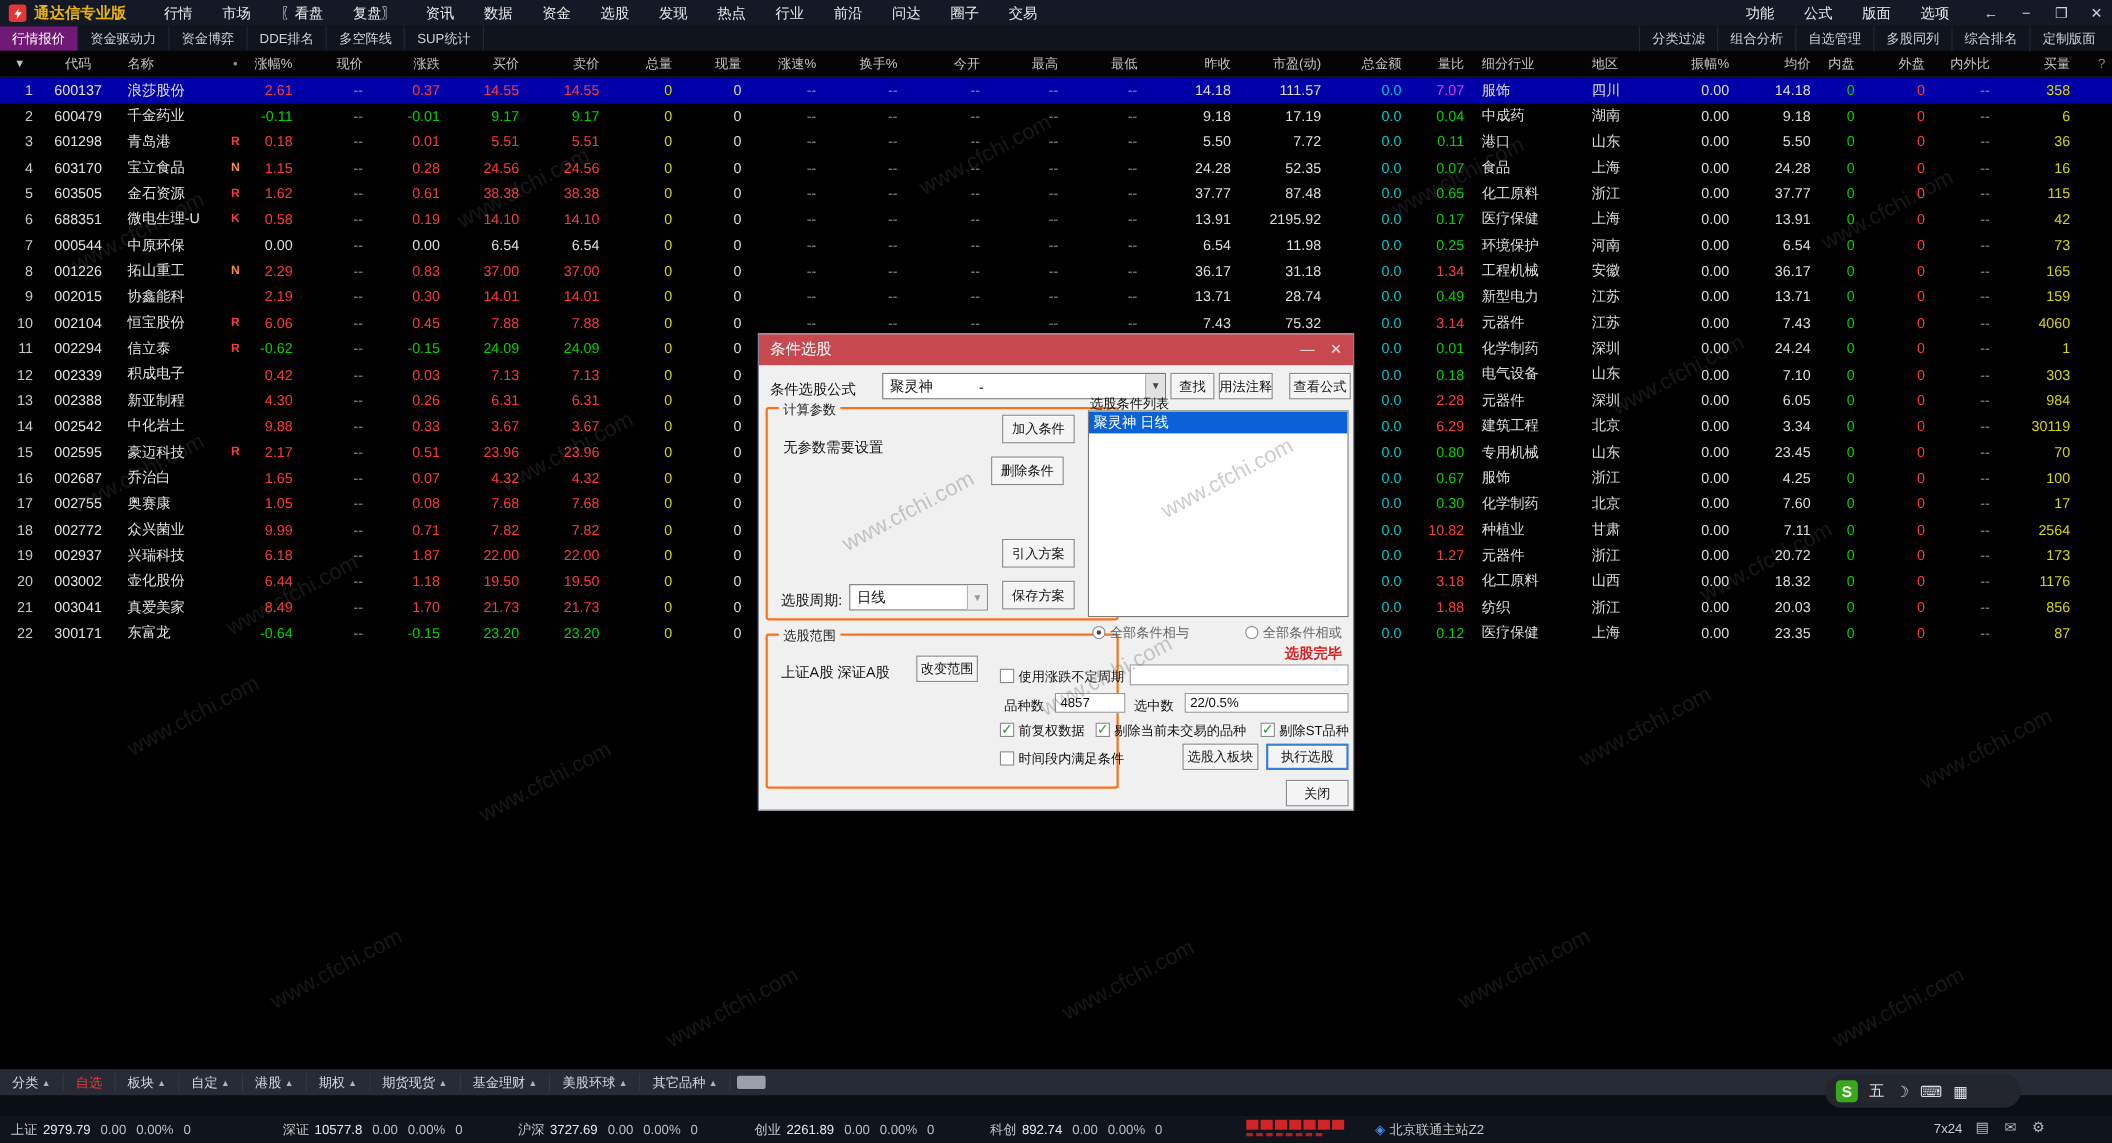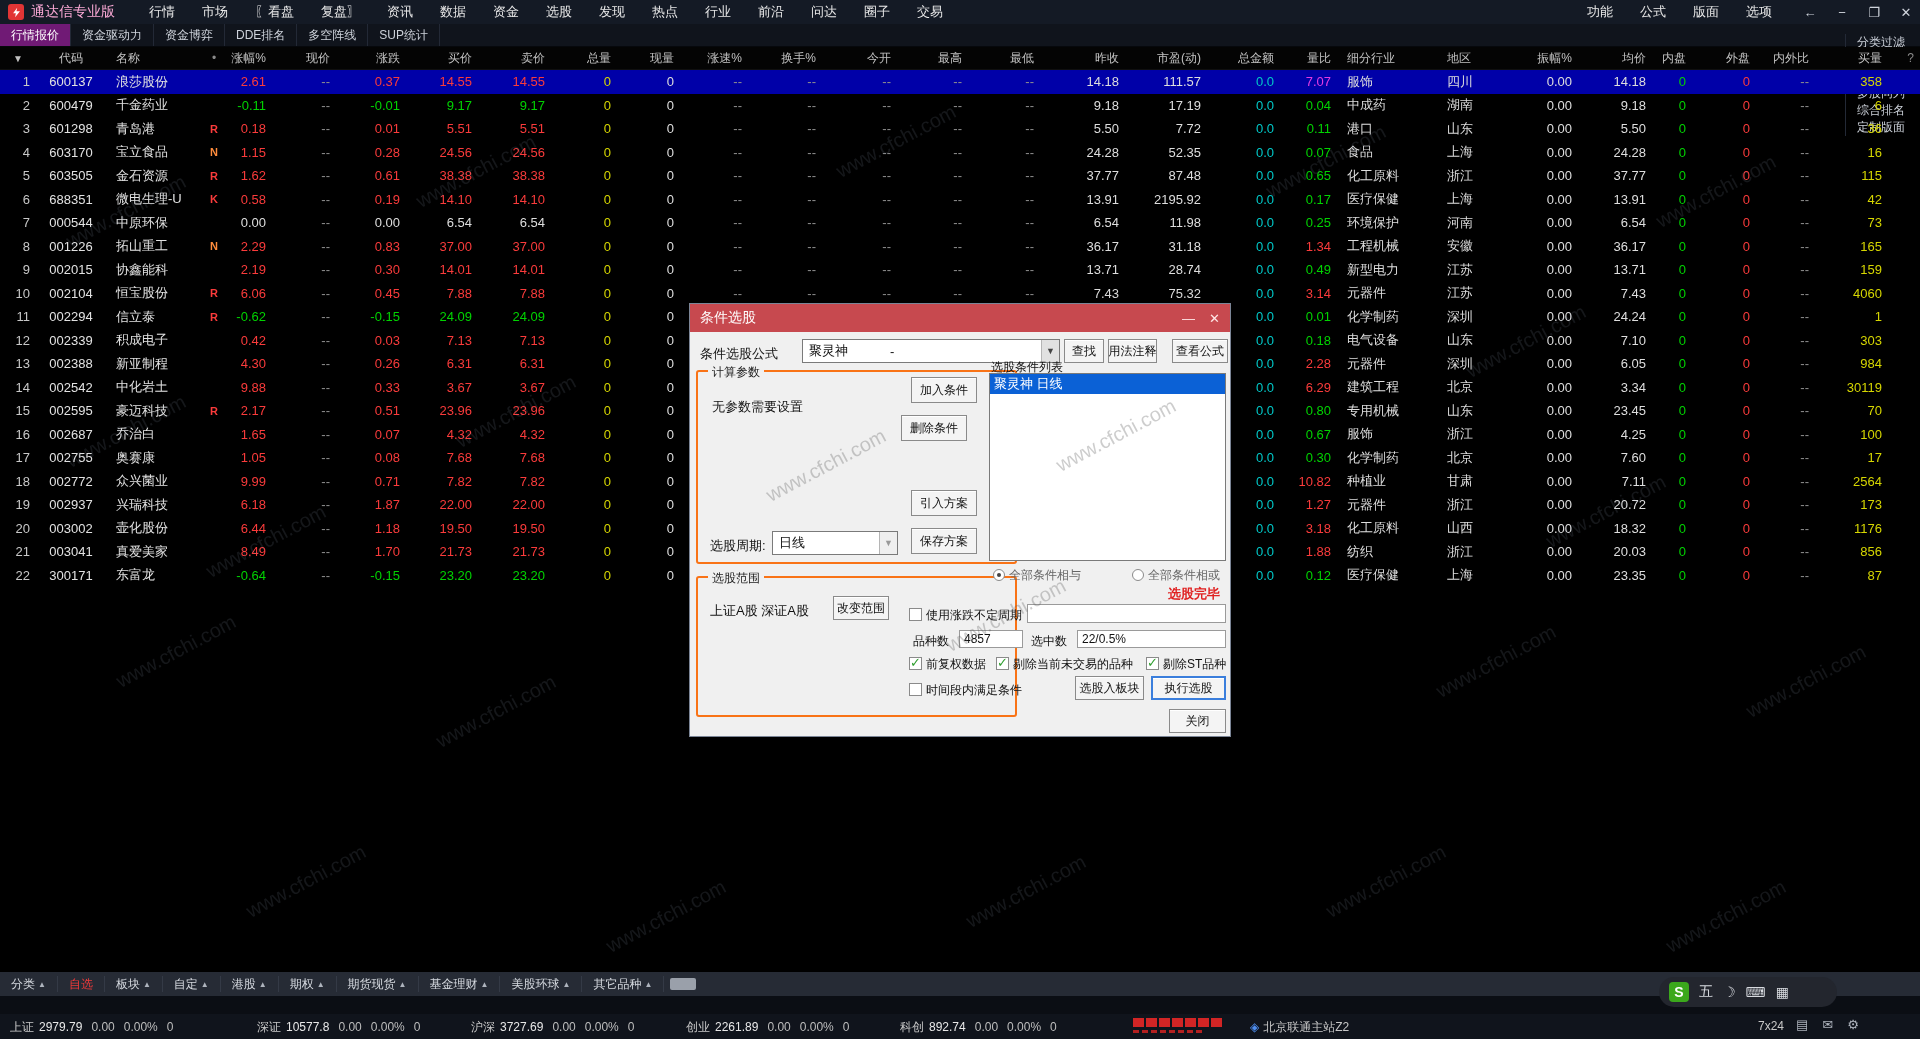--- a/index.html
+++ b/index.html
@@ -6,33 +6,33 @@
   html,body { width:1920px; height:1039px; background:#000; overflow:hidden;
     font-family:"Liberation Sans","DejaVu Sans",sans-serif; }
   .app { position:relative; width:1920px; height:1039px; background:#000; }
 
   
   .titlebar { position:absolute; left:0; top:0; width:1920px; height:24px; background:#141a25;
     display:flex; align-items:center; color:#e8e8e8; }
   .logo { width:16px; height:16px; background:#e23535; border-radius:3px; margin:0 7px 0 8px;
     display:flex; align-items:center; justify-content:center; }
   .logo svg { width:11px; height:11px; }
-  .app-title { font-size:14px; font-weight:normal; color:#f9a8d4; margin-right:34px; white-space:nowrap; }
+  .app-title { font-size:14px; font-weight:bold; color:#eab308; margin-right:34px; white-space:nowrap; }
   .main-menu { display:flex; gap:27px; font-size:13px; }
   .menu-item { cursor:default; white-space:nowrap;text-align:right; }
   .tb-right { position:absolute; right:6px; top:0; height:24px; display:flex; align-items:center; gap:22px; font-size:13px; }
   .winctl { display:flex; gap:16px; font-size:13px; color:#cfd4dc; margin-left:8px; }
   .winctl span { width:16px; text-align:center; }
 
   
   .toolbar2 { position:absolute; left:0; top:24px; width:1920px; height:23px; background:#10141c;
     display:flex; align-items:stretch; color:#cdd2da; font-size:12px; border-bottom:1px solid #06080c; }
   .t2-item { display:flex; align-items:center; padding:0 11px; border-right:1px solid #232936; white-space:nowrap; }
   .t2-item.active { background:#701a75; color:#fff; }
-  .t2-right { position:absolute; right:4px; top:10px; height:23px; display:flex;flex-direction:column; }
+  .t2-right { position:absolute; right:4px; top:0; height:23px; display:flex; }
   .t2-right .t2-item { border-left:1px solid #232936; border-right:none; }
 
   
   .grid { display:grid; grid-template-columns:36px 70px 96px 24px 46px 64px 70px 72px 73px 66px 63px 68px 74px 75px 71px 72px 85px 82px 73px 57px 100px 60px 81px 74px 40px 64px 59px 73px 32px; }
   .thead { position:absolute; left:0; top:47px; width:1920px; height:23px; background:#040404;
     color:#c2c2c2; font-size:12px; border-bottom:1px solid #101010; }
   .thead .cell { display:flex; align-items:center; justify-content:flex-end; padding-right:6px; white-space:nowrap; }
   .rows { position:absolute; left:0; top:70px; width:1920px; }
   .row { height:23.5px; font-size:13px; }
   .row.sel { background:#0000a8; }

